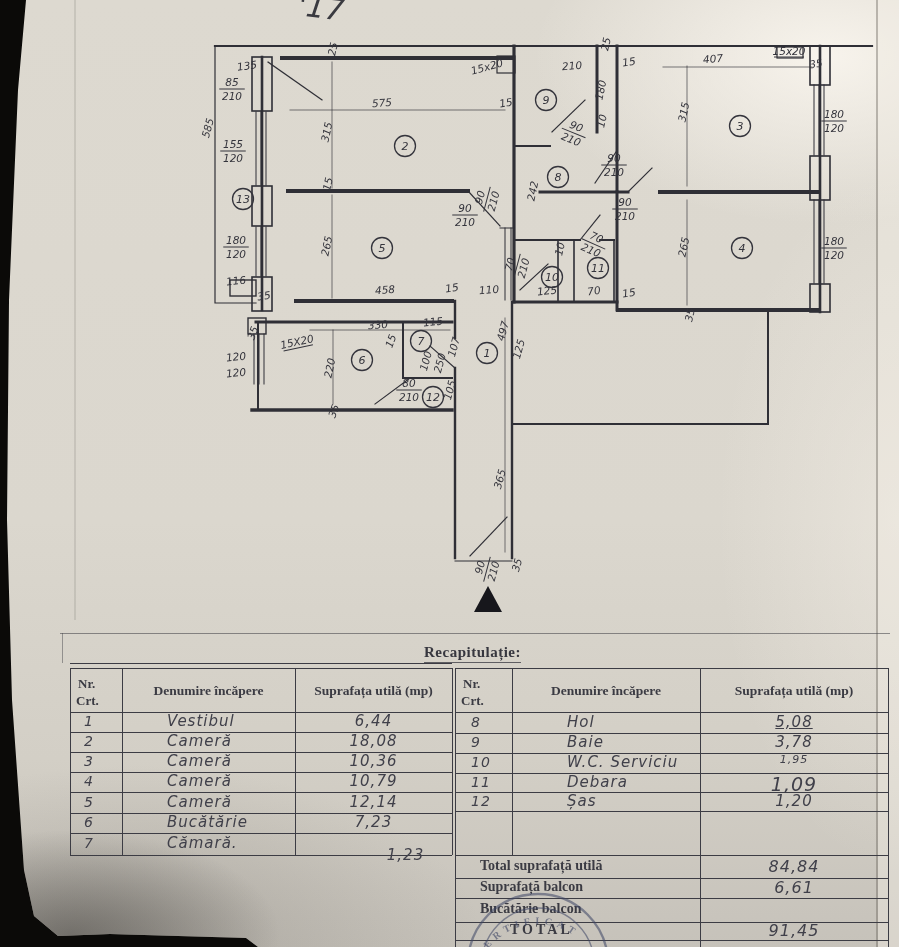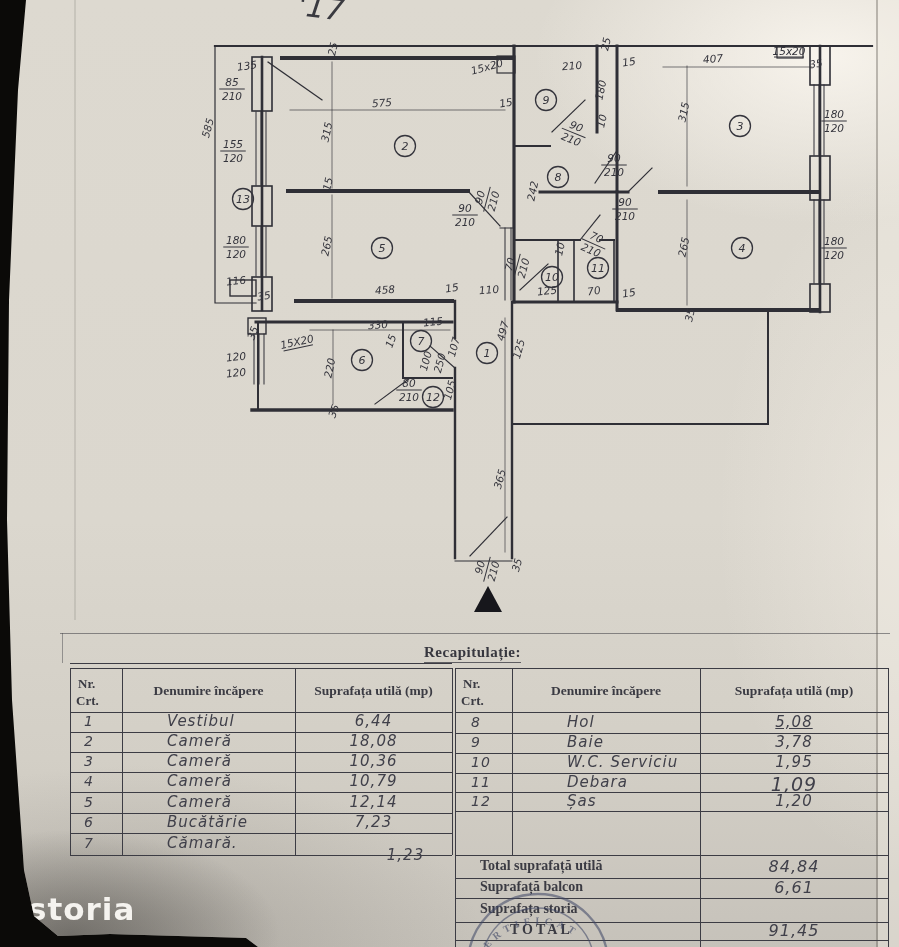--- a/index.html
+++ b/index.html
@@ -452,51 +452,50 @@
       <div class="cell hand" style="left:401px;top:45.5px;font-size:14px;">8</div>
       <div class="cell hand" style="left:497px;top:44.5px;font-size:15px;">Hol</div>
       <div class="cell hand" style="left:724px;top:44.5px;font-size:15px;transform:translateX(-50%);text-decoration:underline;">5,08</div>
       <div class="cell" style="left:385px;top:65px;width:433px;height:0;border-top:1.5px solid #3c3c44;"></div>
       <div class="cell hand" style="left:401px;top:66px;font-size:14px;">9</div>
       <div class="cell hand" style="left:497px;top:65px;font-size:15px;">Baie</div>
       <div class="cell hand" style="left:724px;top:65px;font-size:15px;transform:translateX(-50%);">3,78</div>
       <div class="cell" style="left:385px;top:85px;width:433px;height:0;border-top:1.5px solid #3c3c44;"></div>
       <div class="cell hand" style="left:401px;top:86px;font-size:14px;">10</div>
       <div class="cell hand" style="left:497px;top:85px;font-size:15px;">W.C. Serviciu</div>
-      <div class="cell hand" style="left:724px;top:85px;font-size:15px;transform:translateX(-50%);">1,95</div>
+      <div class="cell hand" style="left:724px;top:85px;font-size:11px;transform:translateX(-50%);">1,95</div>
       <div class="cell" style="left:385px;top:105px;width:433px;height:0;border-top:1.5px solid #3c3c44;"></div>
       <div class="cell hand" style="left:401px;top:105.5px;font-size:14px;">11</div>
       <div class="cell hand" style="left:497px;top:104.5px;font-size:15px;">Debara</div>
       <div class="cell hand" style="left:724px;top:104.5px;font-size:19px;transform:translateX(-50%);">1,09</div>
       <div class="cell" style="left:385px;top:124px;width:433px;height:0;border-top:1.5px solid #3c3c44;"></div>
       <div class="cell hand" style="left:401px;top:124.5px;font-size:14px;">12</div>
       <div class="cell hand" style="left:497px;top:123.5px;font-size:15px;">Șas</div>
       <div class="cell hand" style="left:724px;top:123.5px;font-size:15px;transform:translateX(-50%);">1,20</div>
       <div class="cell" style="left:385px;top:143px;width:433px;height:0;border-top:1.5px solid #3c3c44;"></div>
       <div class="cell" style="left:385px;top:187px;width:433px;height:0;border-top:1.5px solid #3c3c44;"></div>
       <div class="cell typed" style="left:410px;top:189.5px;font-size:14px;">Total suprafață utilă</div>
       <div class="cell hand" style="left:724px;top:188.5px;font-size:16px;transform:translateX(-50%);">84,84</div>
       <div class="cell" style="left:385px;top:210px;width:433px;height:0;border-top:1.5px solid #3c3c44;"></div>
       <div class="cell typed" style="left:410px;top:211px;font-size:14px;">Suprafață balcon</div>
       <div class="cell hand" style="left:724px;top:210px;font-size:16px;transform:translateX(-50%);">6,61</div>
       <div class="cell" style="left:385px;top:230px;width:433px;height:0;border-top:1.5px solid #3c3c44;"></div>
-      <div class="cell typed" style="left:410px;top:233px;font-size:14px;">Suprafața storia</div>
+      <div class="cell typed" style="left:410px;top:233px;font-size:14px;">Bucătărie balcon</div>
       <div class="cell" style="left:385px;top:254px;width:433px;height:0;border-top:1.5px solid #3c3c44;"></div>
       <div class="cell typed" style="left:440px;top:254px;font-size:14px;letter-spacing:3px;">TOTAL</div>
       <div class="cell hand" style="left:724px;top:253px;font-size:16px;transform:translateX(-50%);">91,45</div>
       <div class="cell" style="left:385px;top:272px;width:433px;height:0;border-top:1.5px solid #3c3c44;"></div>
     </div>
 
   <svg id="stamp" width="260" height="61" viewBox="0 0 260 61">
     <g stroke="#3d4565" fill="none" opacity="0.55">
       <circle cx="130" cy="78" r="70" stroke-width="2.4"></circle>
       <circle cx="130" cy="78" r="56" stroke-width="1.4"></circle>
     </g>
     <defs>
         <path id="stampArc" d="M68,90 A63,63 0 0 1 192,90"></path>
       </defs>
     <text font-size="10" letter-spacing="5" fill="#3d4565" opacity="0.6" font-family="Liberation Serif,serif" font-weight="bold">
       <textPath id="stamp-text" href="#stampArc" startOffset="10%">CERTIFICAT</textPath>
     </text>
   </svg>
 
-  <div id="storia">storia</div>
 </div>
 
 </body></html>

